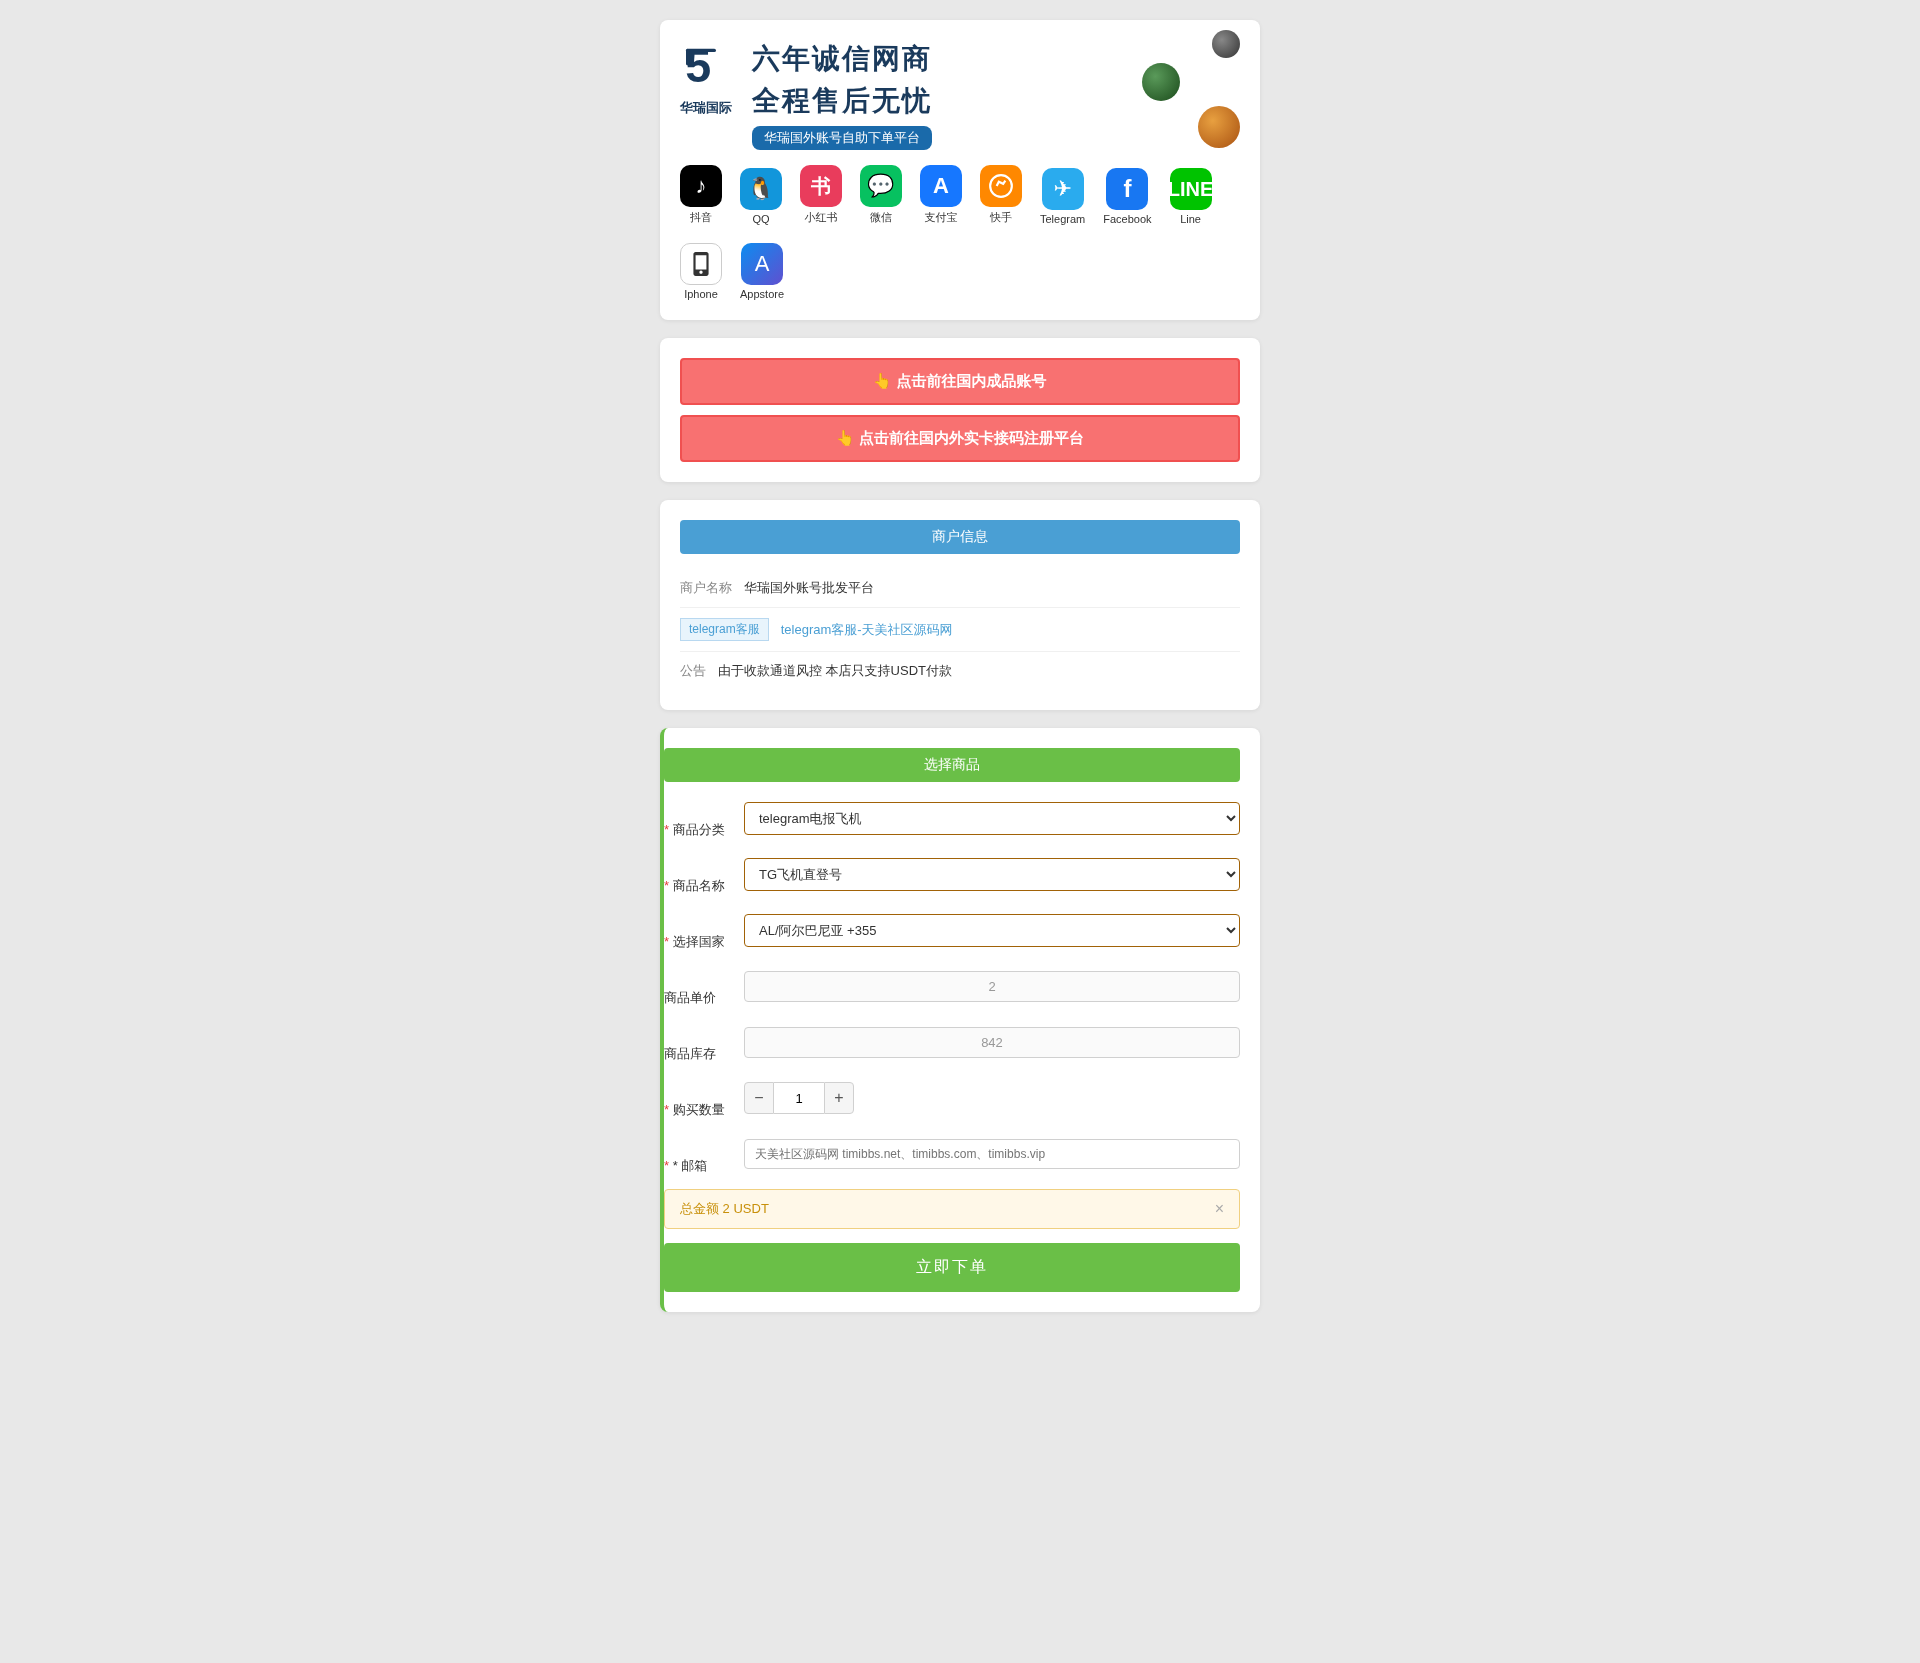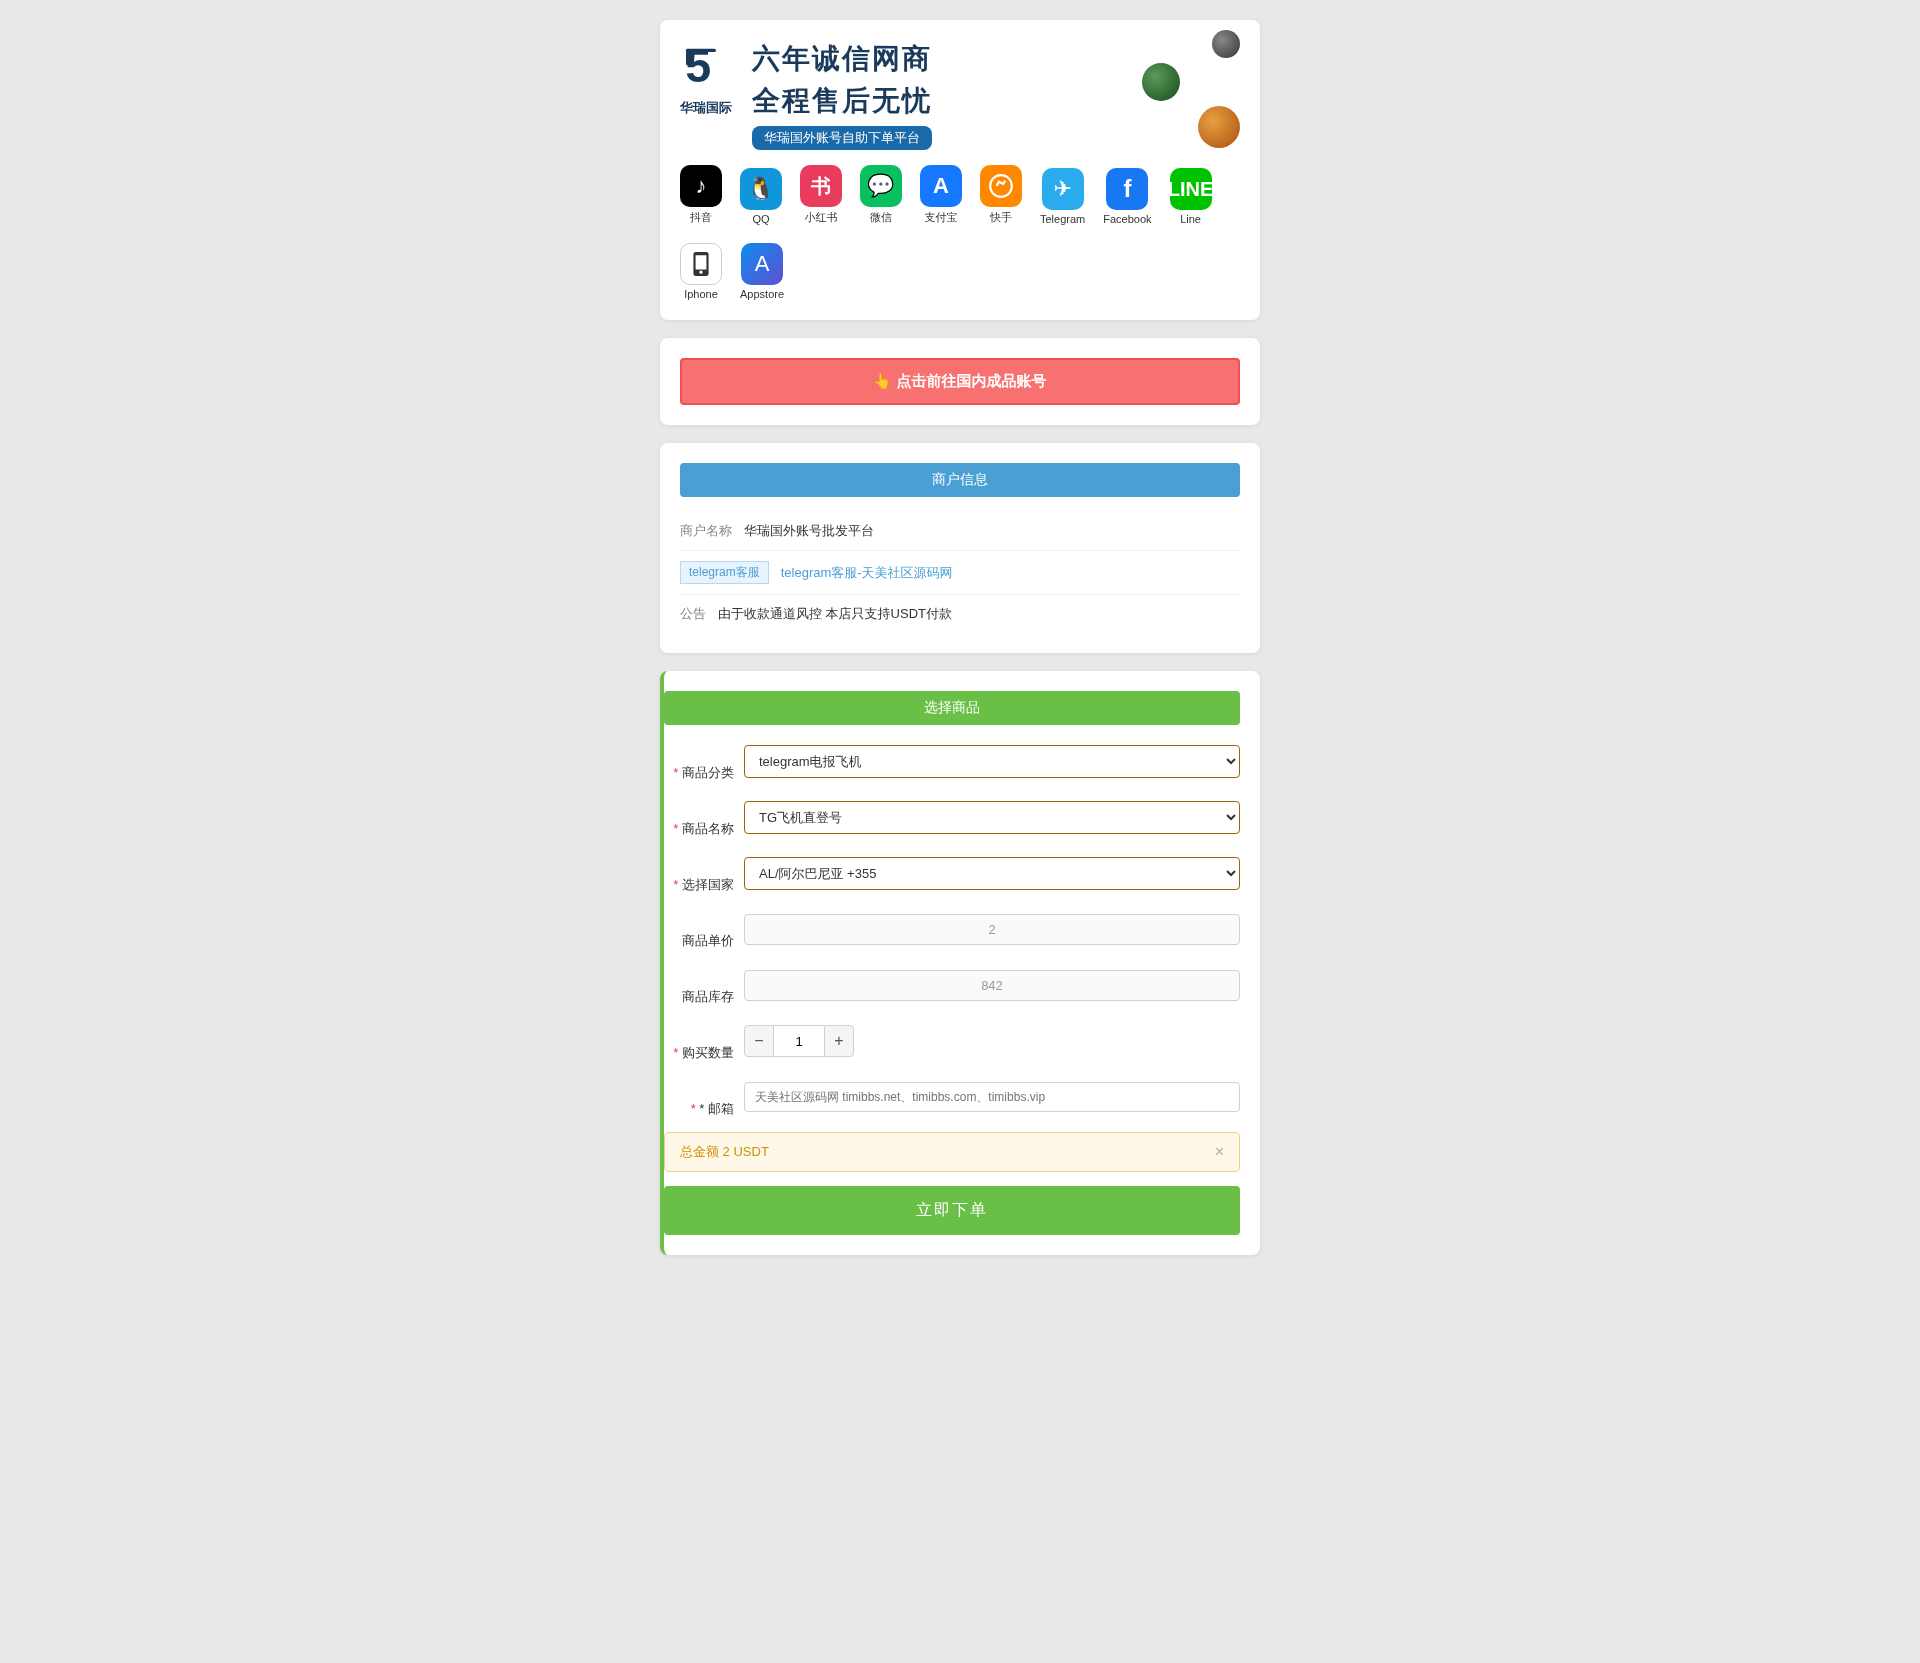--- a/index.html
+++ b/index.html
@@ -211,21 +211,21 @@
     .form-row {
       display: flex;
       align-items: center;
       margin-bottom: 14px;
       gap: 10px;
     }
     .form-label {
       color: #333;
       font-size: 13px;
       min-width: 70px;
-      text-align: right;
+      text-align: left;
       margin-top: 24px;
     }
     .required::before {
       content: '* ';
       color: #e53e3e;
     }
     .form-control {
       flex: 1;
       padding: 7px 10px;
       border: 1px solid #a16207;
@@ -429,20 +429,21 @@
           <div class="app-icon icon-appstore">
             <span style="font-size:22px;color:white;">A</span>
           </div>
           <span class="app-icon-label">Appstore</span>
         </div>
       </div>
   </div>
 
   <div class="card">
     <button class="promo-btn promo-btn-domestic">👆 点击前往国内成品账号</button>
+    <button class="promo-btn promo-btn-foreign">👆 点击前往国内外实卡接码注册平台</button>
   </div>
 
   <div class="card">
     <div class="section-title title-blue">商户信息</div>
     <div class="info-row">
       <span class="info-label-plain">商户名称</span>
       <span class="info-value">华瑞国外账号批发平台</span>
     </div>
     <div class="info-row">
       <span class="info-label">telegram客服</span>

